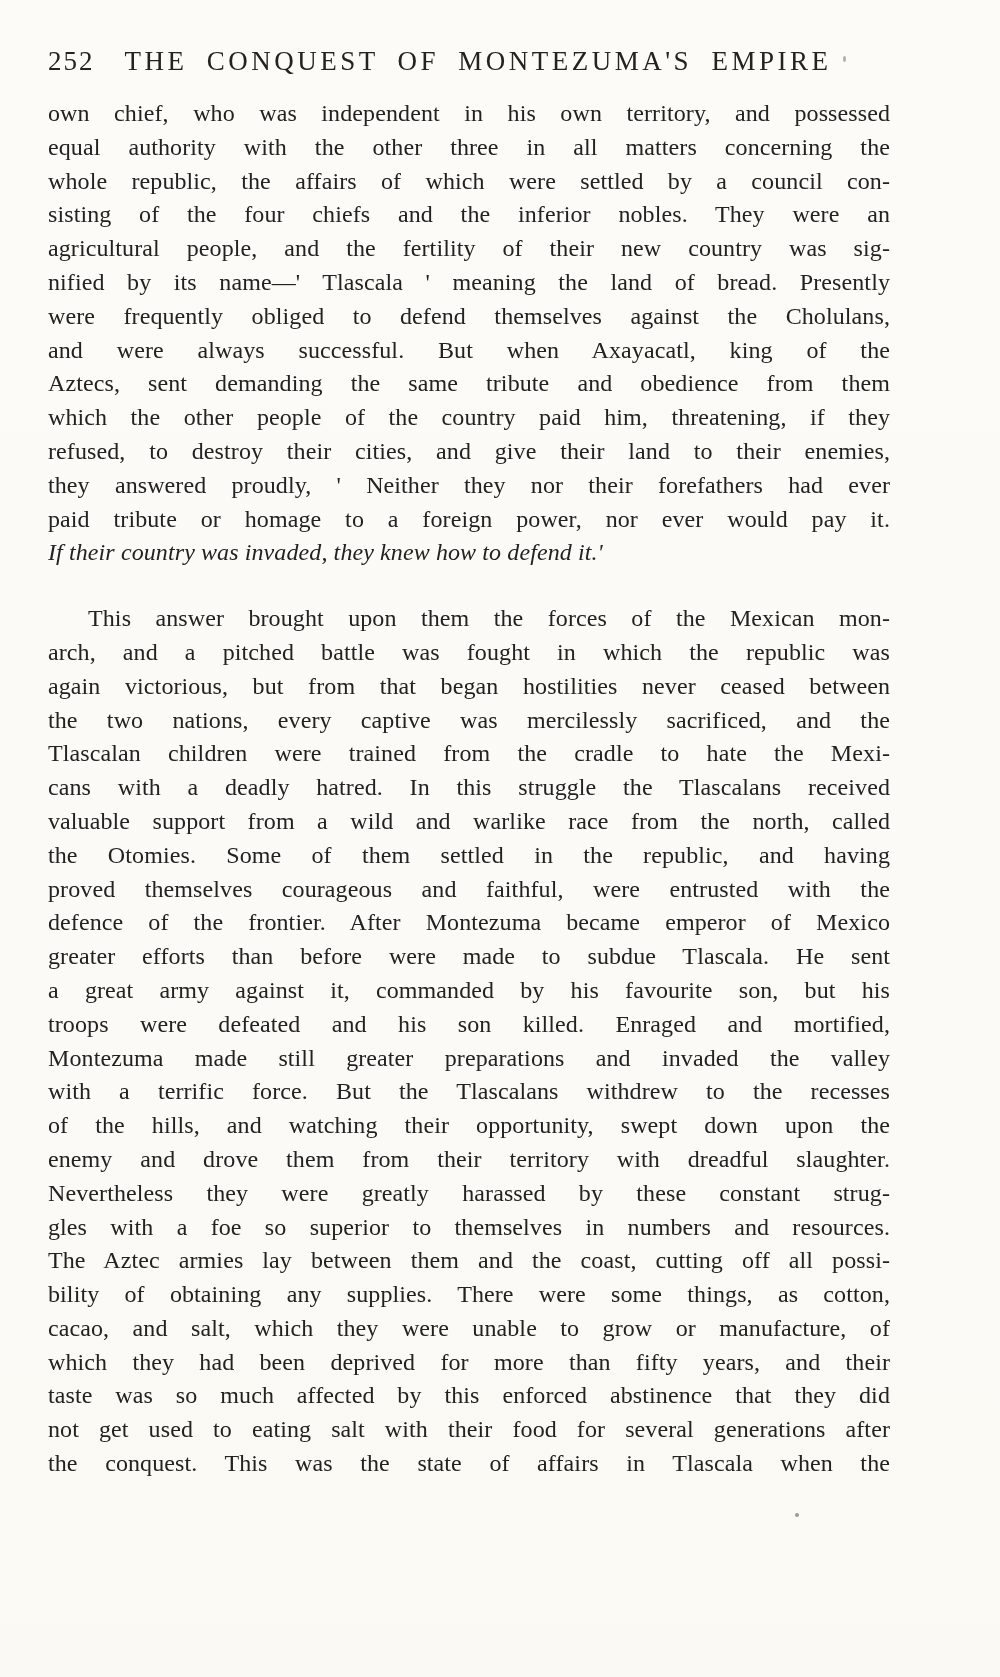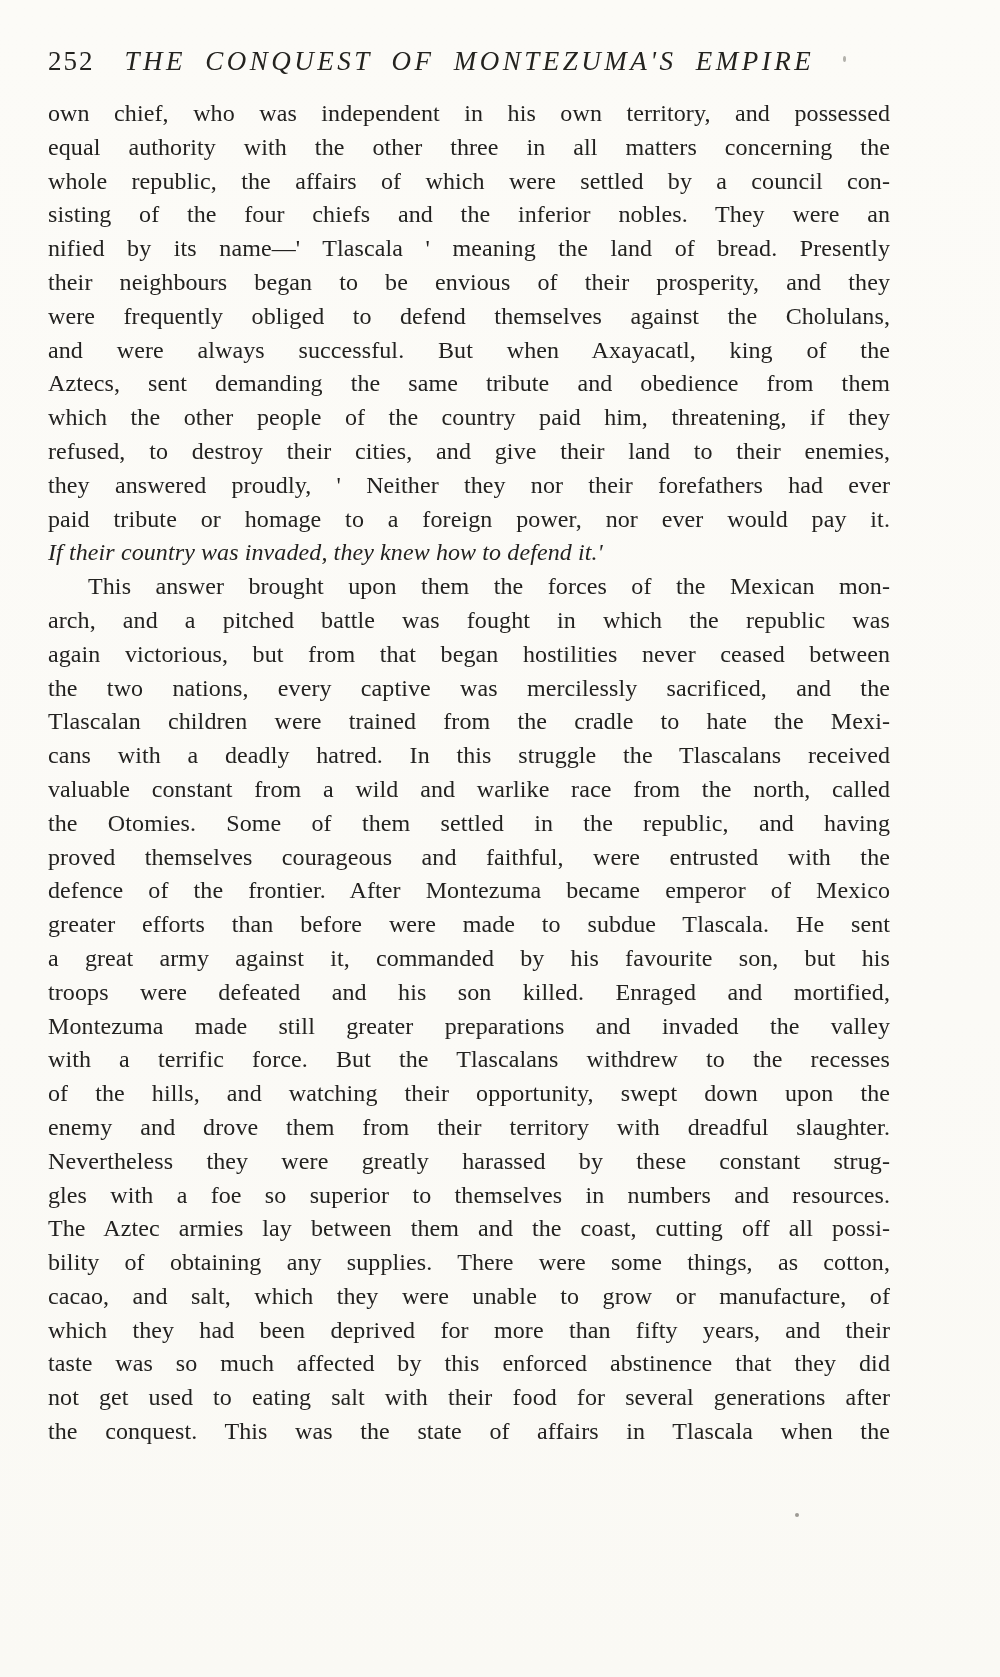--- a/index.html
+++ b/index.html
@@ -26,21 +26,20 @@
     font-size: 27px;
     margin-bottom: 20px;
     color: #24231f;
   }
   .running-head .pagenum {
     font-style: normal;
     letter-spacing: 2px;
     font-weight: 400;
   }
   .running-head .title {
-    font-style: italic;
     letter-spacing: 3.5px;
     word-spacing: 9px;
     white-space: nowrap;
   }
   .body-text {
     font-size: 24px;
     line-height: 33.8px;
     color: #232220;
   }
   .line {
@@ -48,20 +47,21 @@
     text-align-last: justify;
     white-space: normal;
     letter-spacing: 0.1px;
   }
   .line.last {
     text-align-last: left;
     font-style: italic;
   }
   .line.indent {
     text-indent: 40px;
+    margin-top: 32px;
   }
   .speck {
     position: absolute;
     background: #6a675f;
     border-radius: 50%;
   }
   .speck-bottom {
     left: 795px;
     top: 1513px;
     width: 4px;
@@ -83,37 +83,37 @@
   <header class="running-head">
     <span class="pagenum">252</span>
     <span class="title">THE CONQUEST OF MONTEZUMA'S EMPIRE</span>
   </header>
   <span class="speck speck-header"></span>
   <main class="body-text">
       <div class="line">own chief, who was independent in his own territory, and possessed</div>
       <div class="line">equal authority with the other three in all matters concerning the</div>
       <div class="line">whole republic, the affairs of which were settled by a council con-</div>
       <div class="line">sisting of the four chiefs and the inferior nobles.  They were an</div>
+      <div class="line">agricultural people, and the fertility of their new country was sig-</div>
       <div class="line">nified by its name—' Tlascala ' meaning the land of bread.  Presently</div>
-      <div class="line">their neighbours began to be envious of their prosperity, and they</div>
       <div class="line">were frequently obliged to defend themselves against the Cholulans,</div>
       <div class="line">and were always successful.  But when Axayacatl, king of the</div>
       <div class="line">Aztecs, sent demanding the same tribute and obedience from them</div>
       <div class="line">which the other people of the country paid him, threatening, if they</div>
       <div class="line">refused, to destroy their cities, and give their land to their enemies,</div>
       <div class="line">they answered proudly, ' Neither they nor their forefathers had ever</div>
       <div class="line">paid tribute or homage to a foreign power, nor ever would pay it.</div>
       <div class="line last">If their country was invaded, they knew how to defend it.'</div>
       <div class="line indent">This answer brought upon them the forces of the Mexican mon-</div>
       <div class="line">arch, and a pitched battle was fought in which the republic was</div>
       <div class="line">again victorious, but from that began hostilities never ceased between</div>
       <div class="line">the two nations, every captive was mercilessly sacrificed, and the</div>
       <div class="line">Tlascalan children were trained from the cradle to hate the Mexi-</div>
       <div class="line">cans with a deadly hatred.  In this struggle the Tlascalans received</div>
-      <div class="line">valuable constant from a wild and warlike race from the north, called</div>
+      <div class="line">valuable support from a wild and warlike race from the north, called</div>
       <div class="line">the Otomies.  Some of them settled in the republic, and having</div>
       <div class="line">proved themselves courageous and faithful, were entrusted with the</div>
       <div class="line">defence of the frontier.  After Montezuma became emperor of Mexico</div>
       <div class="line">greater efforts than before were made to subdue Tlascala.  He sent</div>
       <div class="line">a great army against it, commanded by his favourite son, but his</div>
       <div class="line">troops were defeated and his son killed.  Enraged and mortified,</div>
       <div class="line">Montezuma made still greater preparations and invaded the valley</div>
       <div class="line">with a terrific force.  But the Tlascalans withdrew to the recesses</div>
       <div class="line">of the hills, and watching their opportunity, swept down upon the</div>
       <div class="line">enemy and drove them from their territory with dreadful slaughter.</div>

